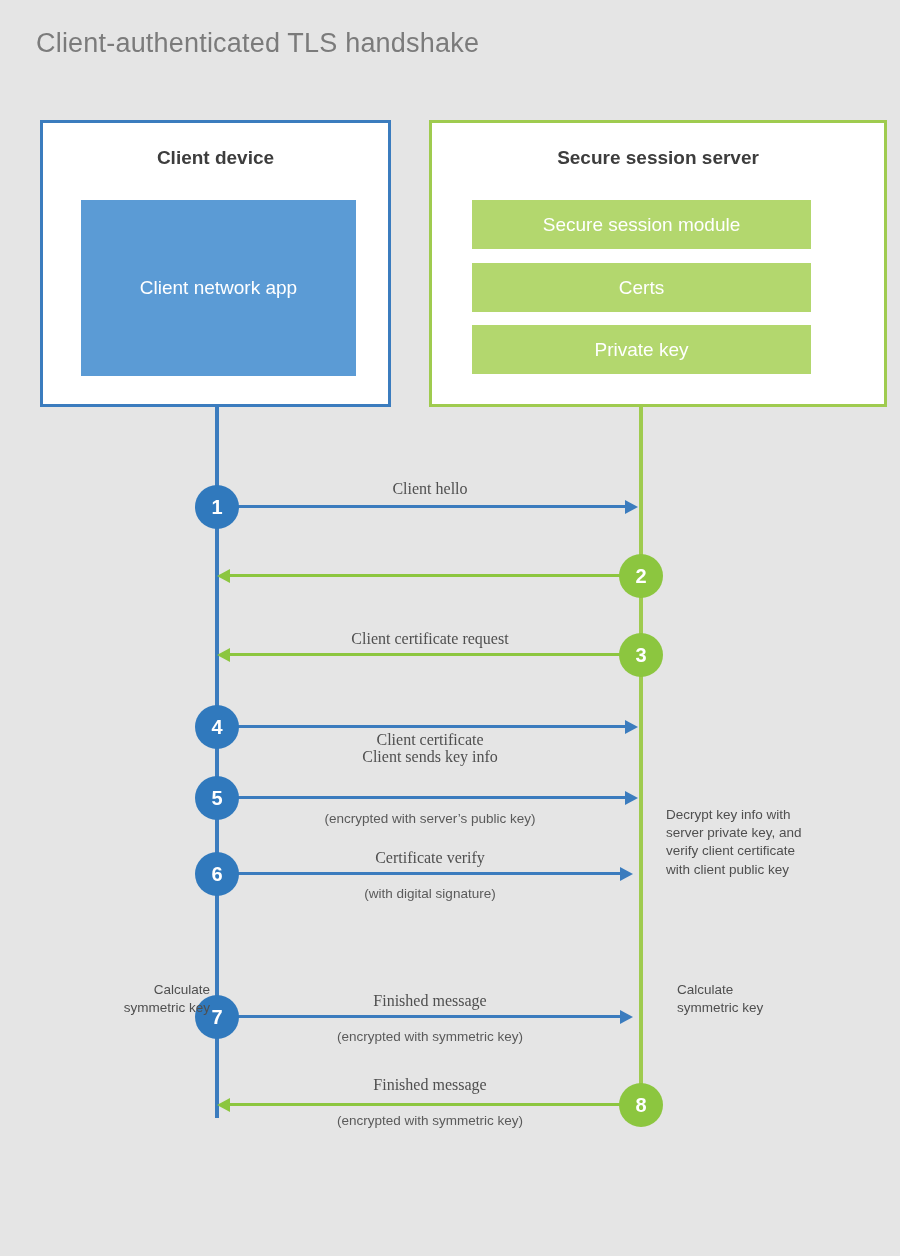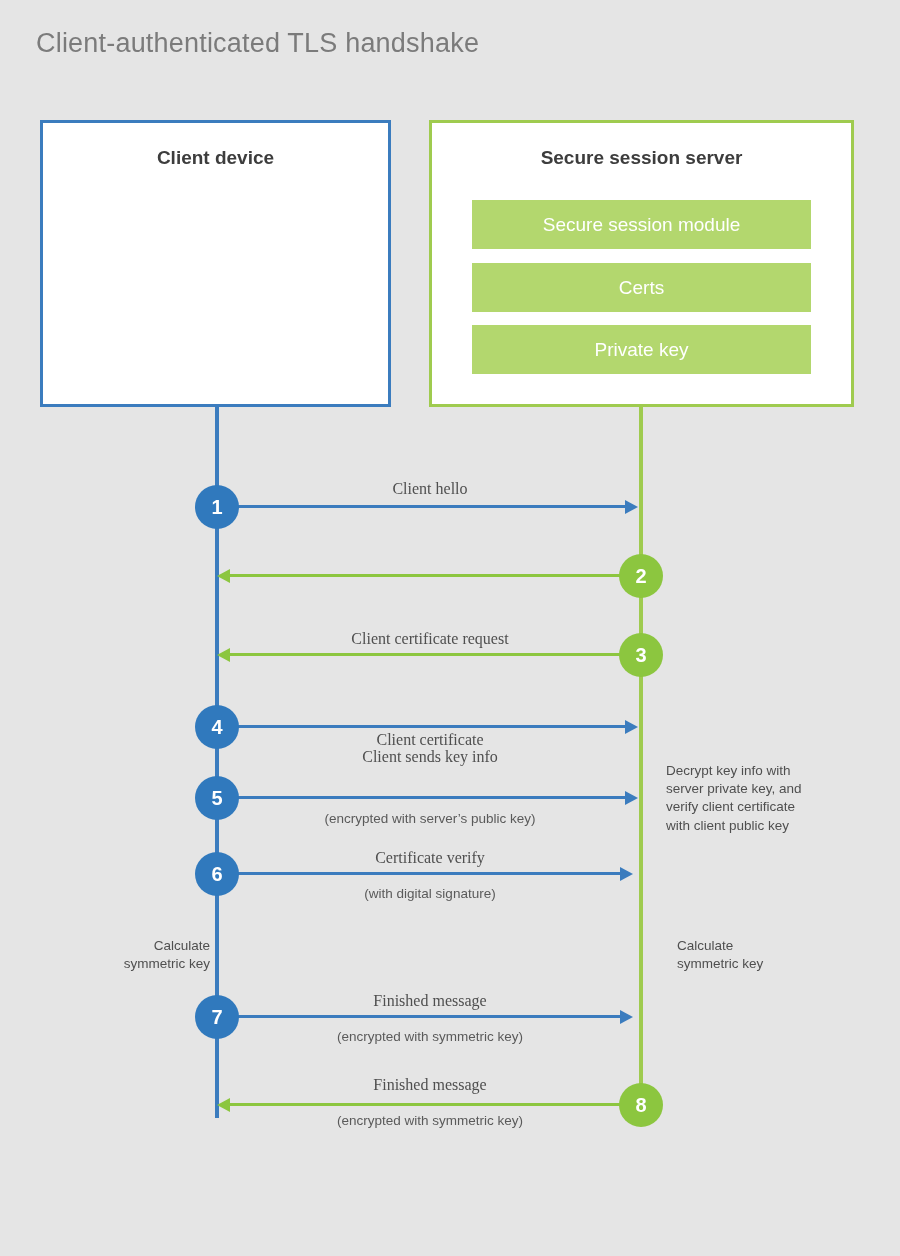--- a/index.html
+++ b/index.html
@@ -40,21 +40,21 @@
   #client-panel {
     left: 40px;
     top: 120px;
     width: 351px;
     height: 287px;
     border: 3px solid #3b7cbe;
   }
   #server-panel {
     left: 429px;
     top: 120px;
-    width: 425px;
+    width: 458px;
     height: 287px;
     border: 3px solid #9fcb4f;
   }
   .panel-title {
     position: absolute;
     left: 0;
     right: 0;
     top: 24px;
     text-align: center;
     font-size: 19px;
@@ -175,20 +175,21 @@
     color: #5a5a5a;
     white-space: nowrap;
   }
 
   
   .side-note {
     position: absolute;
     font-size: 13.5px;
     line-height: 1.35;
     color: #4f4f4f;
+    margin-top: 44px;
   }
   #note-decrypt {
     left: 666px;
     top: 762px;
     width: 180px;
     text-align: left;
   }
   #note-calc-client {
     left: 30px;
     top: 937px;
@@ -205,20 +206,21 @@
 </style>
 </head>
 <body>
 
 <div id="canvas">
 
   <div id="page-title">Client-authenticated TLS handshake</div>
 
   <div class="panel" id="client-panel">
     <div class="panel-title">Client device</div>
+    <div id="client-app-block">Client network app</div>
   </div>
 
   <div class="panel" id="server-panel">
     <div class="panel-title">Secure session server</div>
     <div class="server-bar" id="server-bar-0">Secure session module</div>
     <div class="server-bar" id="server-bar-1">Certs</div>
     <div class="server-bar" id="server-bar-2">Private key</div>
   </div>
 
   <div class="lifeline" id="client-lifeline"></div>

